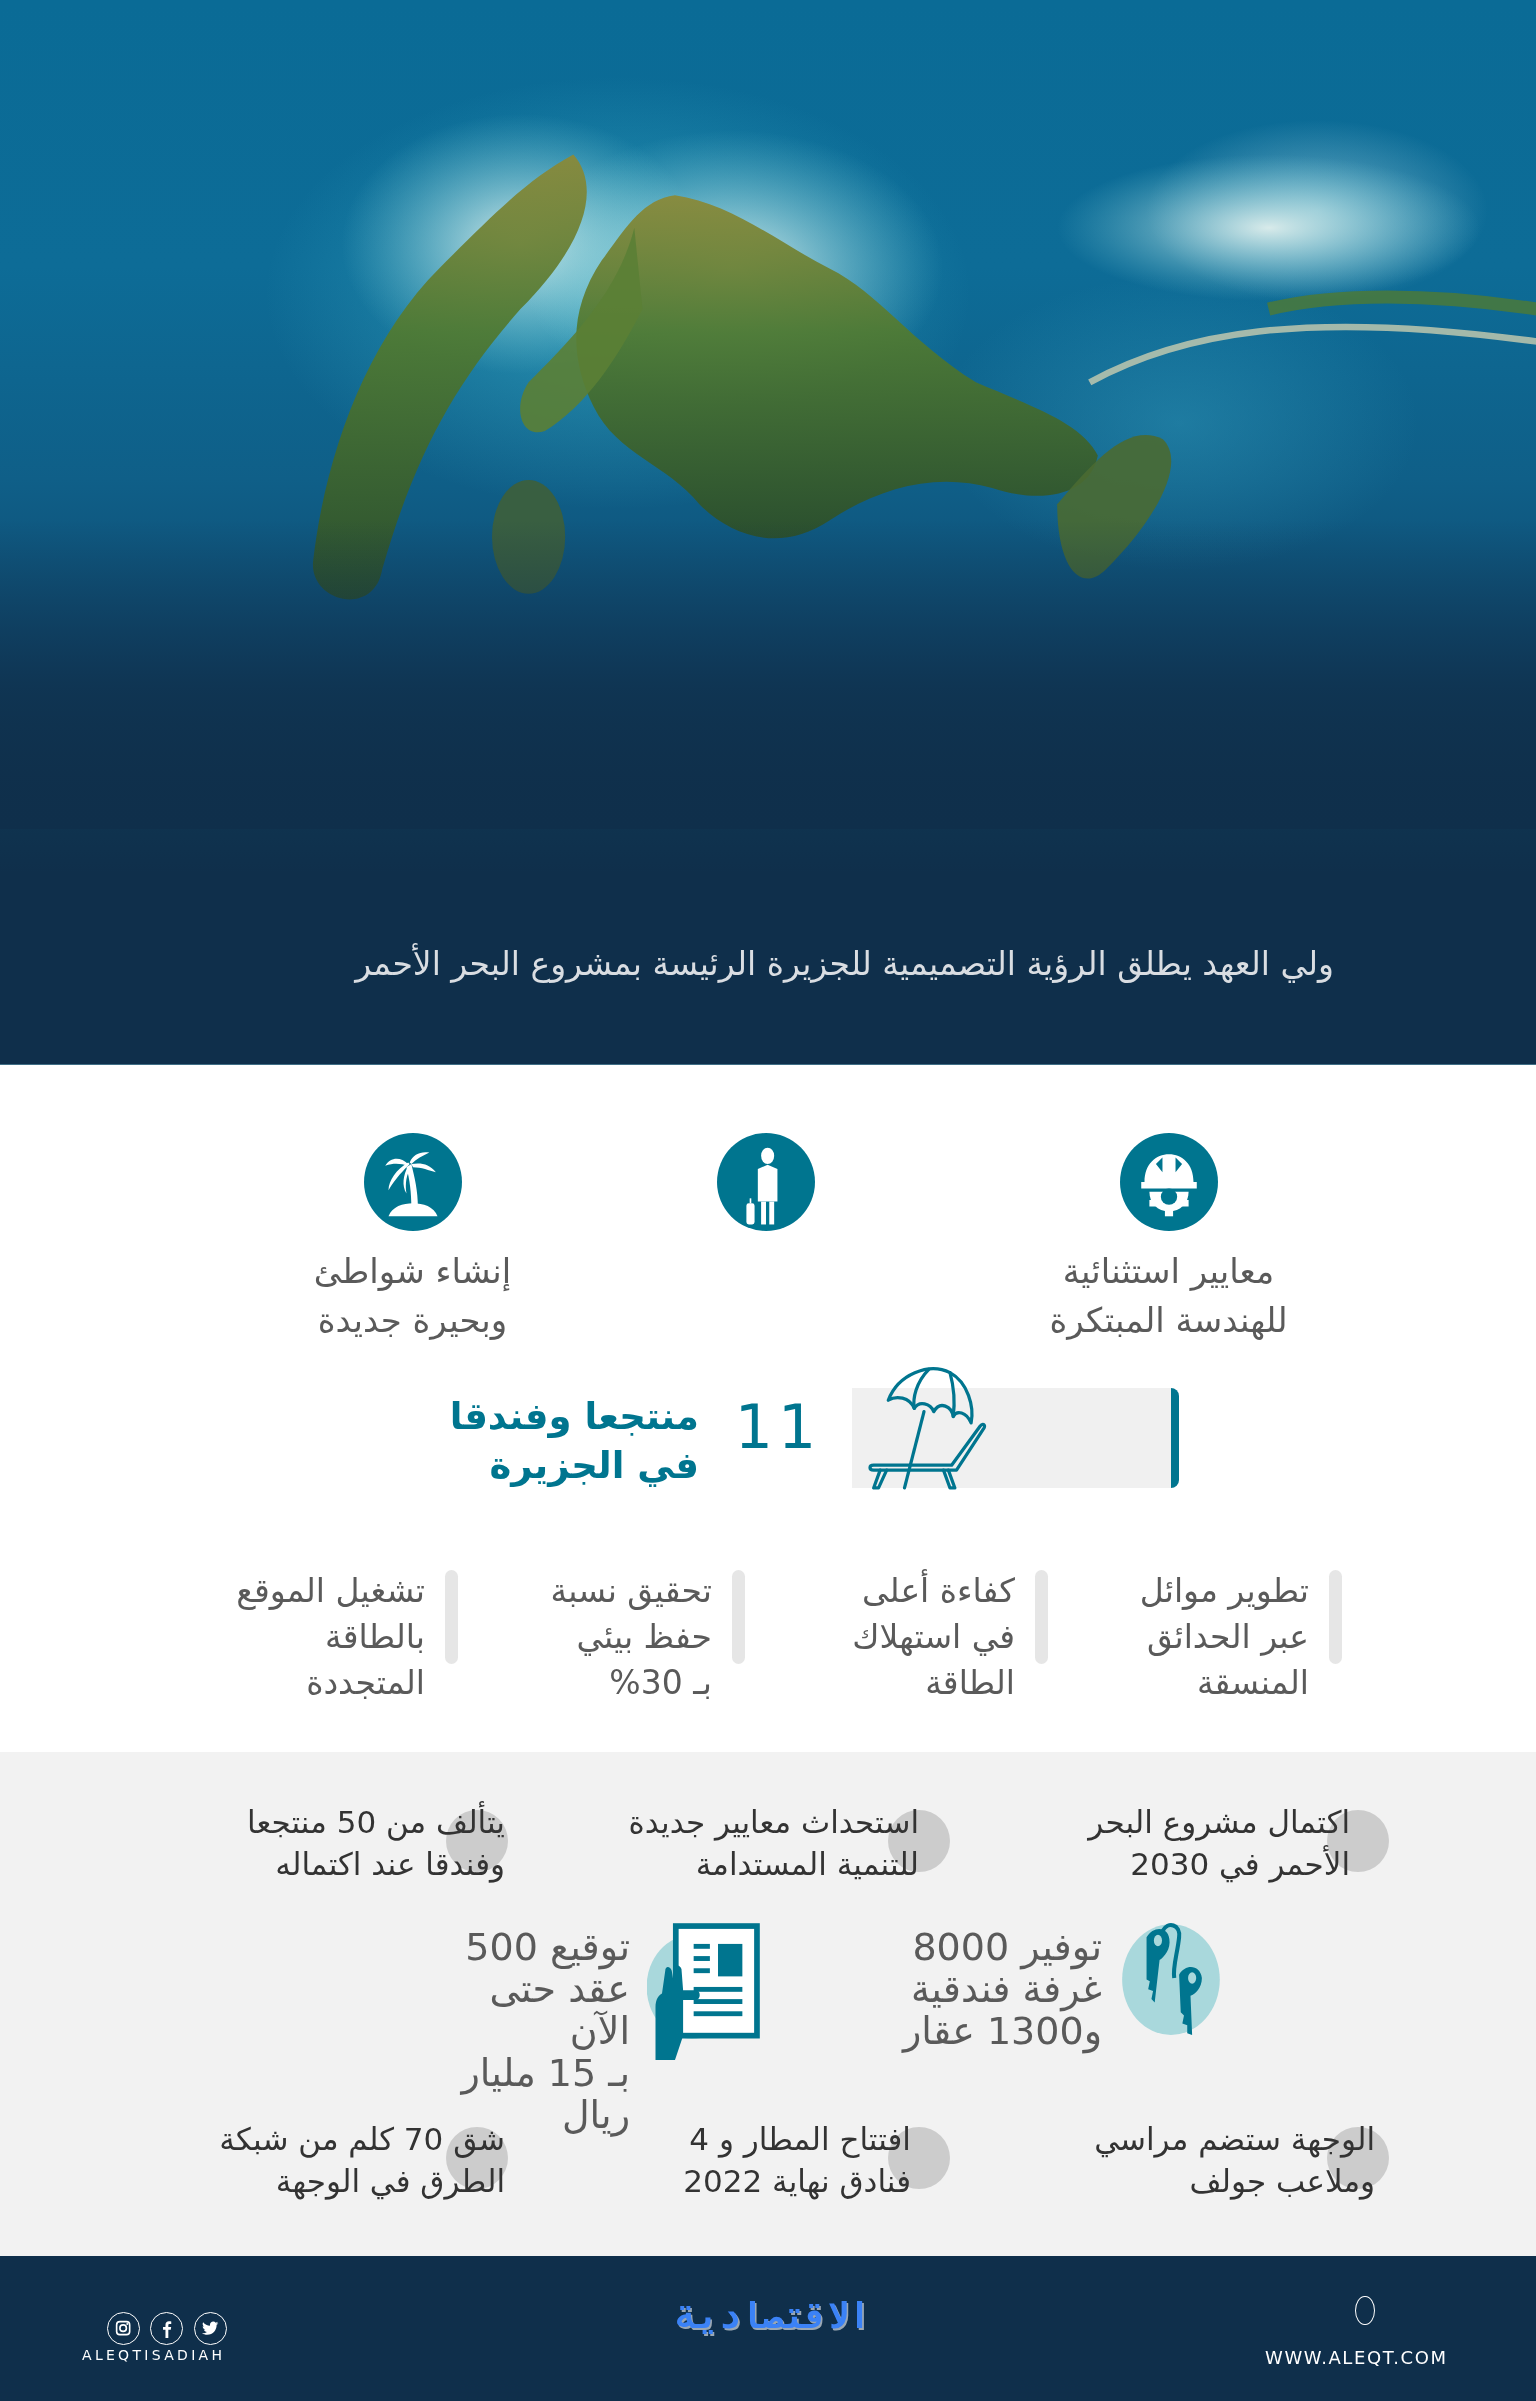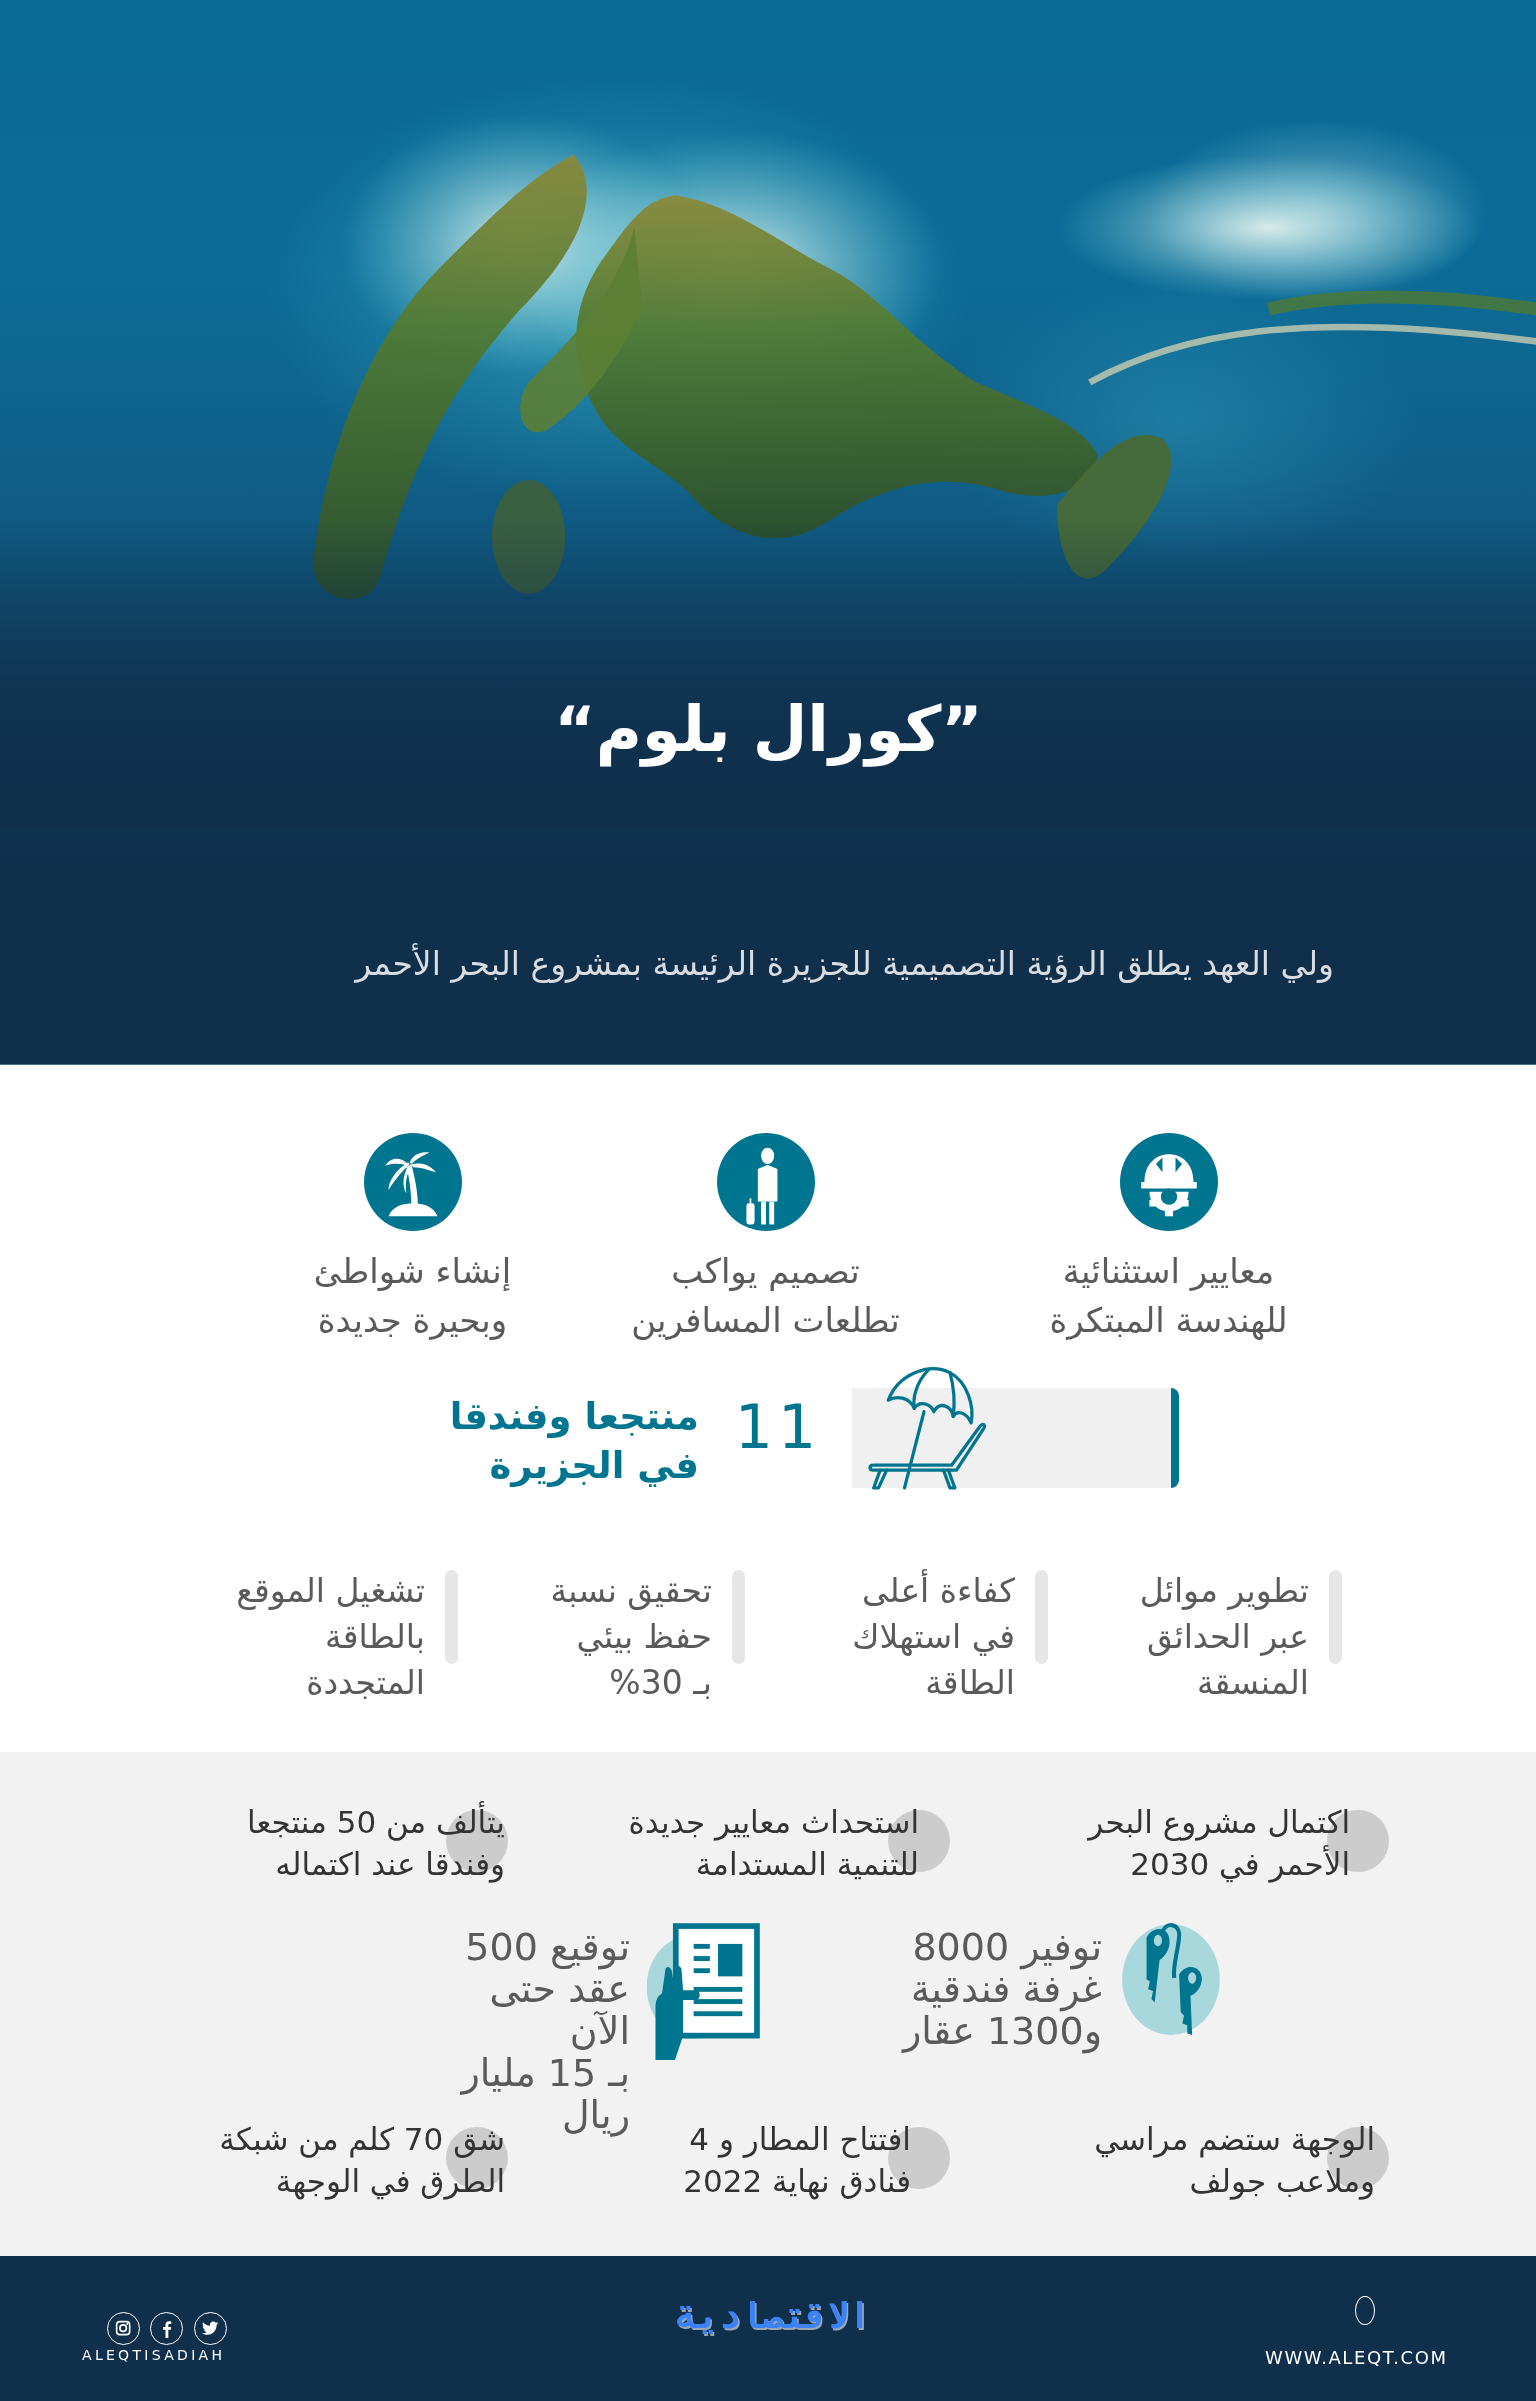--- a/index.html
+++ b/index.html
@@ -93,21 +93,20 @@
     <path d="M780 280 C760 360 700 420 650 470 C630 500 640 540 670 530 C720 500 760 440 790 380 Z" fill="#5b7f35" opacity="0.9"></path>
 
     <ellipse cx="650" cy="660" rx="45" ry="70" fill="#3e5f3a" opacity="0.9"></ellipse>
 
     <path d="M1300 620 C1350 560 1390 520 1430 540 C1460 570 1420 640 1360 700 C1330 730 1300 700 1300 620 Z" fill="#4a6a32" opacity="0.9"></path>
 
     <path d="M1340 470 C1450 410 1600 380 1890 420" stroke="#c9cdb0" stroke-width="8" fill="none" opacity="0.8"></path>
     <path d="M1560 380 C1640 360 1760 360 1890 380" stroke="#4f7a33" stroke-width="16" fill="none" opacity="0.8"></path>
   </svg>
   <div class="hero-fade"></div>
-  <div class="hero-title">”كورال بلوم“</div>
   <div class="hero-lead">ولي العهد يطلق الرؤية التصميمية للجزيرة الرئيسة بمشروع البحر الأحمر</div>
   <div class="hero-line"></div>
 </div>
 
 <div class="feat" style="left:1006px;">
   <div class="circ">
     <svg width="98" height="98" viewBox="0 0 120 120">
       <path d="M30 60 C30 38 44 26 60 26 C76 26 90 38 90 60 L94 60 L94 68 L26 68 L26 60 Z" fill="#fff"></path>
       <path d="M44 38 L52 30 L52 48 Z M76 38 L68 30 L68 48 Z" fill="#00758f"></path>
       <path d="M36 72 L84 72 C84 86 74 96 60 96 C46 96 36 86 36 72 Z" fill="#fff"></path>
@@ -125,22 +124,20 @@
   <div class="circ">
     <svg width="98" height="98" viewBox="0 0 120 120">
       <ellipse cx="62" cy="28" rx="8" ry="10" fill="#fff"></ellipse>
       <path d="M50 44 L62 39 L74 44 L74 84 L50 84 Z" fill="#fff"></path>
       <rect x="54" y="84" width="6" height="28" fill="#fff"></rect>
       <rect x="64" y="84" width="6" height="28" fill="#fff"></rect>
       <rect x="36" y="86" width="10" height="26" rx="3" fill="#fff"></rect>
       <rect x="40" y="80" width="2" height="6" fill="#fff"></rect>
     </svg>
   </div>
-  <div class="lbl" style="white-space:pre-line;"><span>تصميم يواكب
-تطلعات المسافرين</span></div>
 </div>
 
 <div class="feat" style="left:250px;">
   <div class="circ">
     <svg width="98" height="98" viewBox="0 0 120 120">
       <path d="M58 38 C62 55 66 70 66 92 L58 92 C58 72 56 58 52 42 Z" fill="#fff"></path>
       <path d="M54 38 C44 28 32 30 26 40 C38 36 46 38 54 40 Z" fill="#fff"></path>
       <path d="M56 38 C50 44 38 56 30 70 C30 58 40 44 54 36 Z" fill="#fff"></path>
       <path d="M56 36 C60 26 70 22 80 24 C72 28 64 32 58 38 Z" fill="#fff"></path>
       <path d="M58 38 C70 36 80 38 88 48 C80 46 70 42 60 42 Z" fill="#fff"></path>

